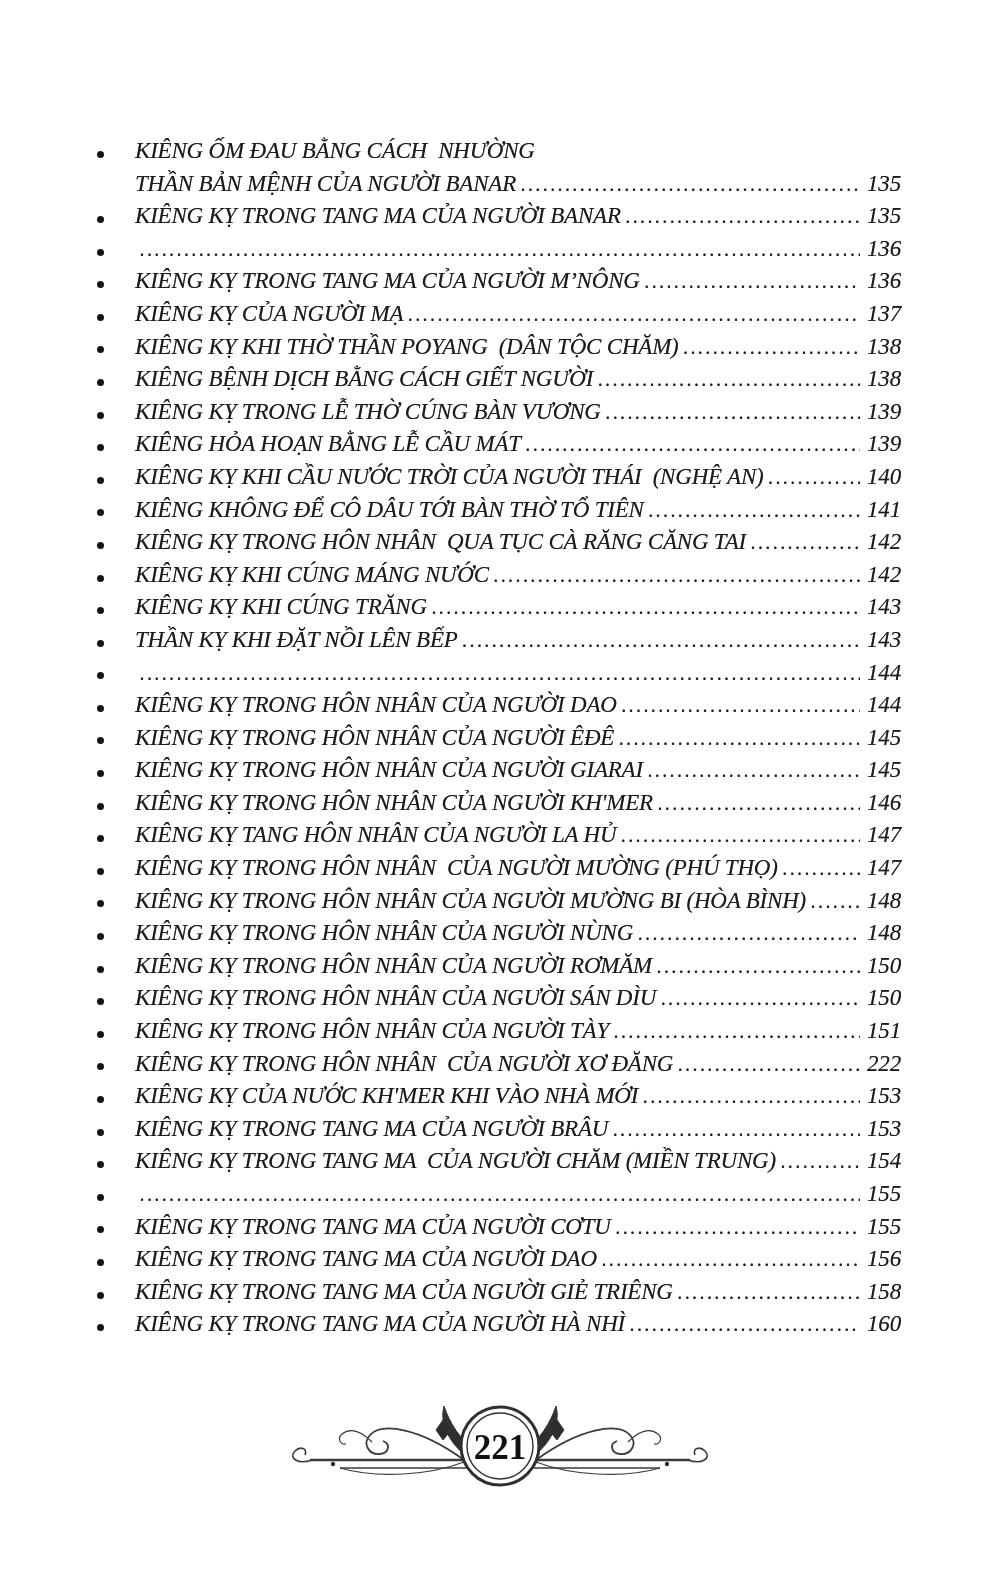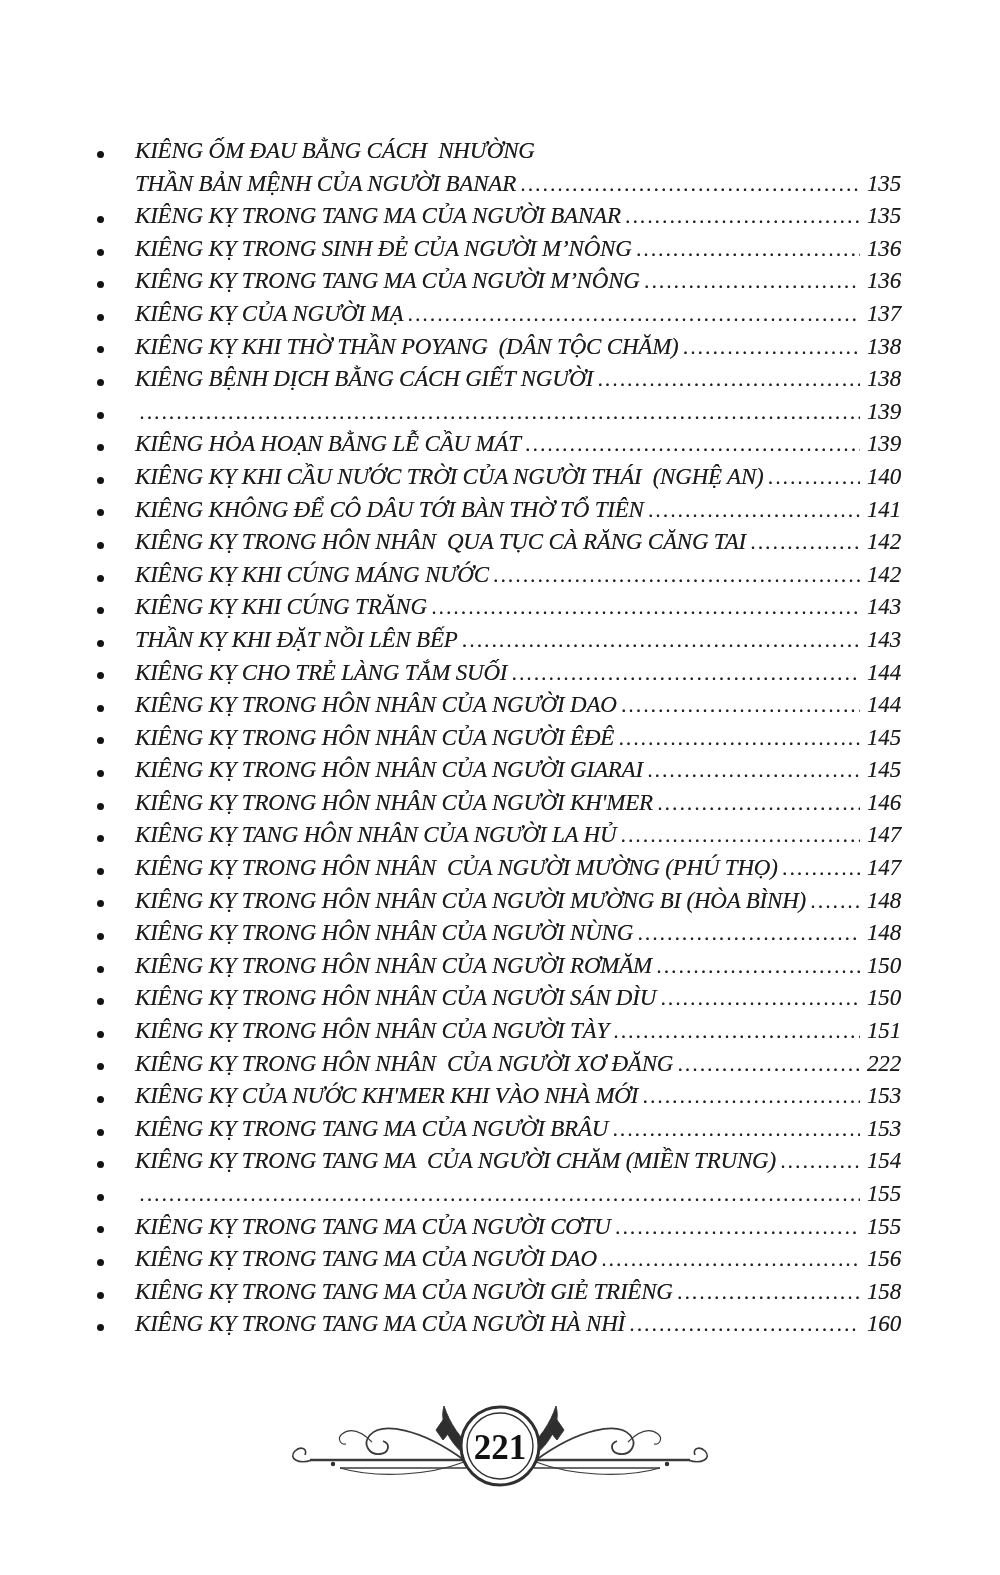--- a/index.html
+++ b/index.html
@@ -95,21 +95,20 @@
       <span class="bullet"></span>
     </span>
     <span class="title">KIÊNG KỴ TRONG TANG MA CỦA NGƯỜI BANAR</span>
     <span class="leader"></span>
     <span class="pagenum">135</span>
   </div>
       <div class="row">
     <span class="bullet-cell">
       <span class="bullet"></span>
     </span>
-    <span class="title">KIÊNG KỴ TRONG SINH ĐẺ CỦA NGƯỜI M’NÔNG</span>
     <span class="leader"></span>
     <span class="pagenum">136</span>
   </div>
       <div class="row">
     <span class="bullet-cell">
       <span class="bullet"></span>
     </span>
     <span class="title">KIÊNG KỴ TRONG TANG MA CỦA NGƯỜI M’NÔNG</span>
     <span class="leader"></span>
     <span class="pagenum">136</span>
@@ -135,20 +134,21 @@
       <span class="bullet"></span>
     </span>
     <span class="title">KIÊNG BỆNH DỊCH BẰNG CÁCH GIẾT NGƯỜI</span>
     <span class="leader"></span>
     <span class="pagenum">138</span>
   </div>
       <div class="row">
     <span class="bullet-cell">
       <span class="bullet"></span>
     </span>
+    <span class="title">KIÊNG KỴ TRONG LỄ THỜ CÚNG BÀN VƯƠNG</span>
     <span class="leader"></span>
     <span class="pagenum">139</span>
   </div>
       <div class="row">
     <span class="bullet-cell">
       <span class="bullet"></span>
     </span>
     <span class="title">KIÊNG HỎA HOẠN BẰNG LỄ CẦU MÁT</span>
     <span class="leader"></span>
     <span class="pagenum">139</span>
@@ -198,21 +198,20 @@
       <span class="bullet"></span>
     </span>
     <span class="title">THẦN KỴ KHI ĐẶT NỒI LÊN BẾP</span>
     <span class="leader"></span>
     <span class="pagenum">143</span>
   </div>
       <div class="row">
     <span class="bullet-cell">
       <span class="bullet"></span>
     </span>
-    <span class="title">KIÊNG KỴ CHO TRẺ LÀNG TẮM SUỐI</span>
     <span class="leader"></span>
     <span class="pagenum">144</span>
   </div>
       <div class="row">
     <span class="bullet-cell">
       <span class="bullet"></span>
     </span>
     <span class="title">KIÊNG KỴ TRONG HÔN NHÂN CỦA NGƯỜI DAO</span>
     <span class="leader"></span>
     <span class="pagenum">144</span>

